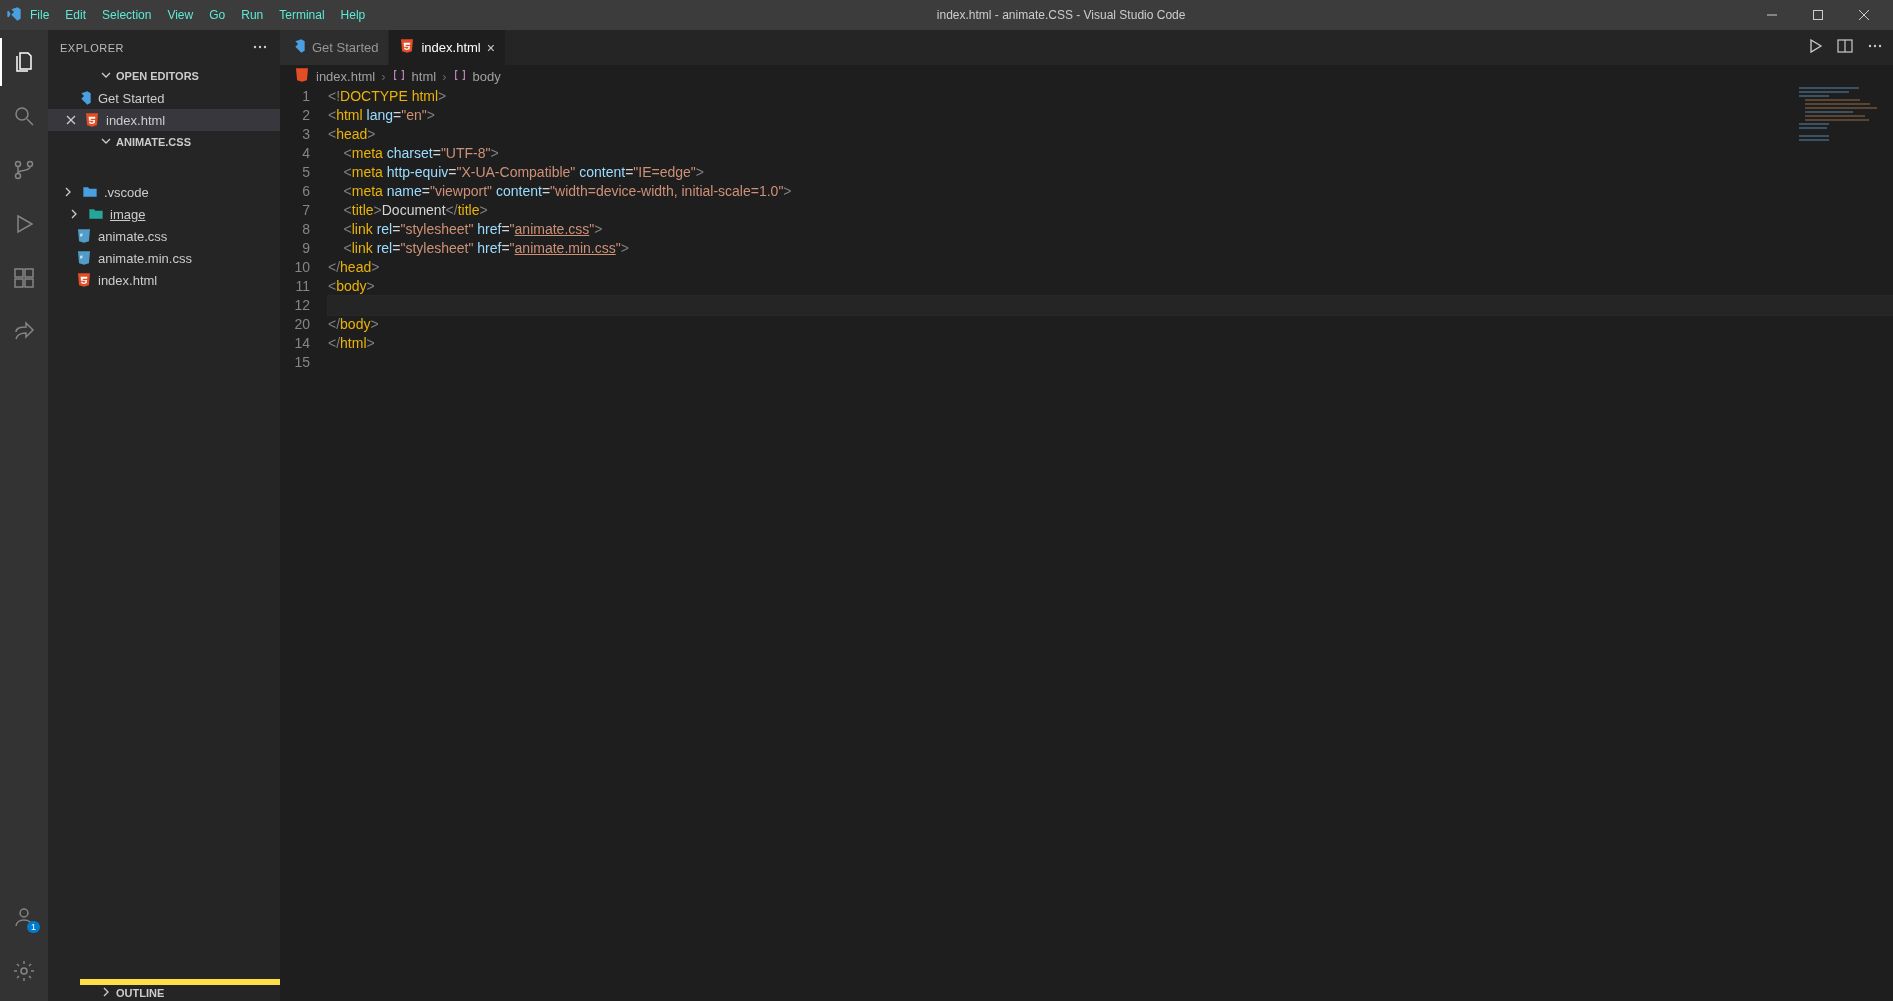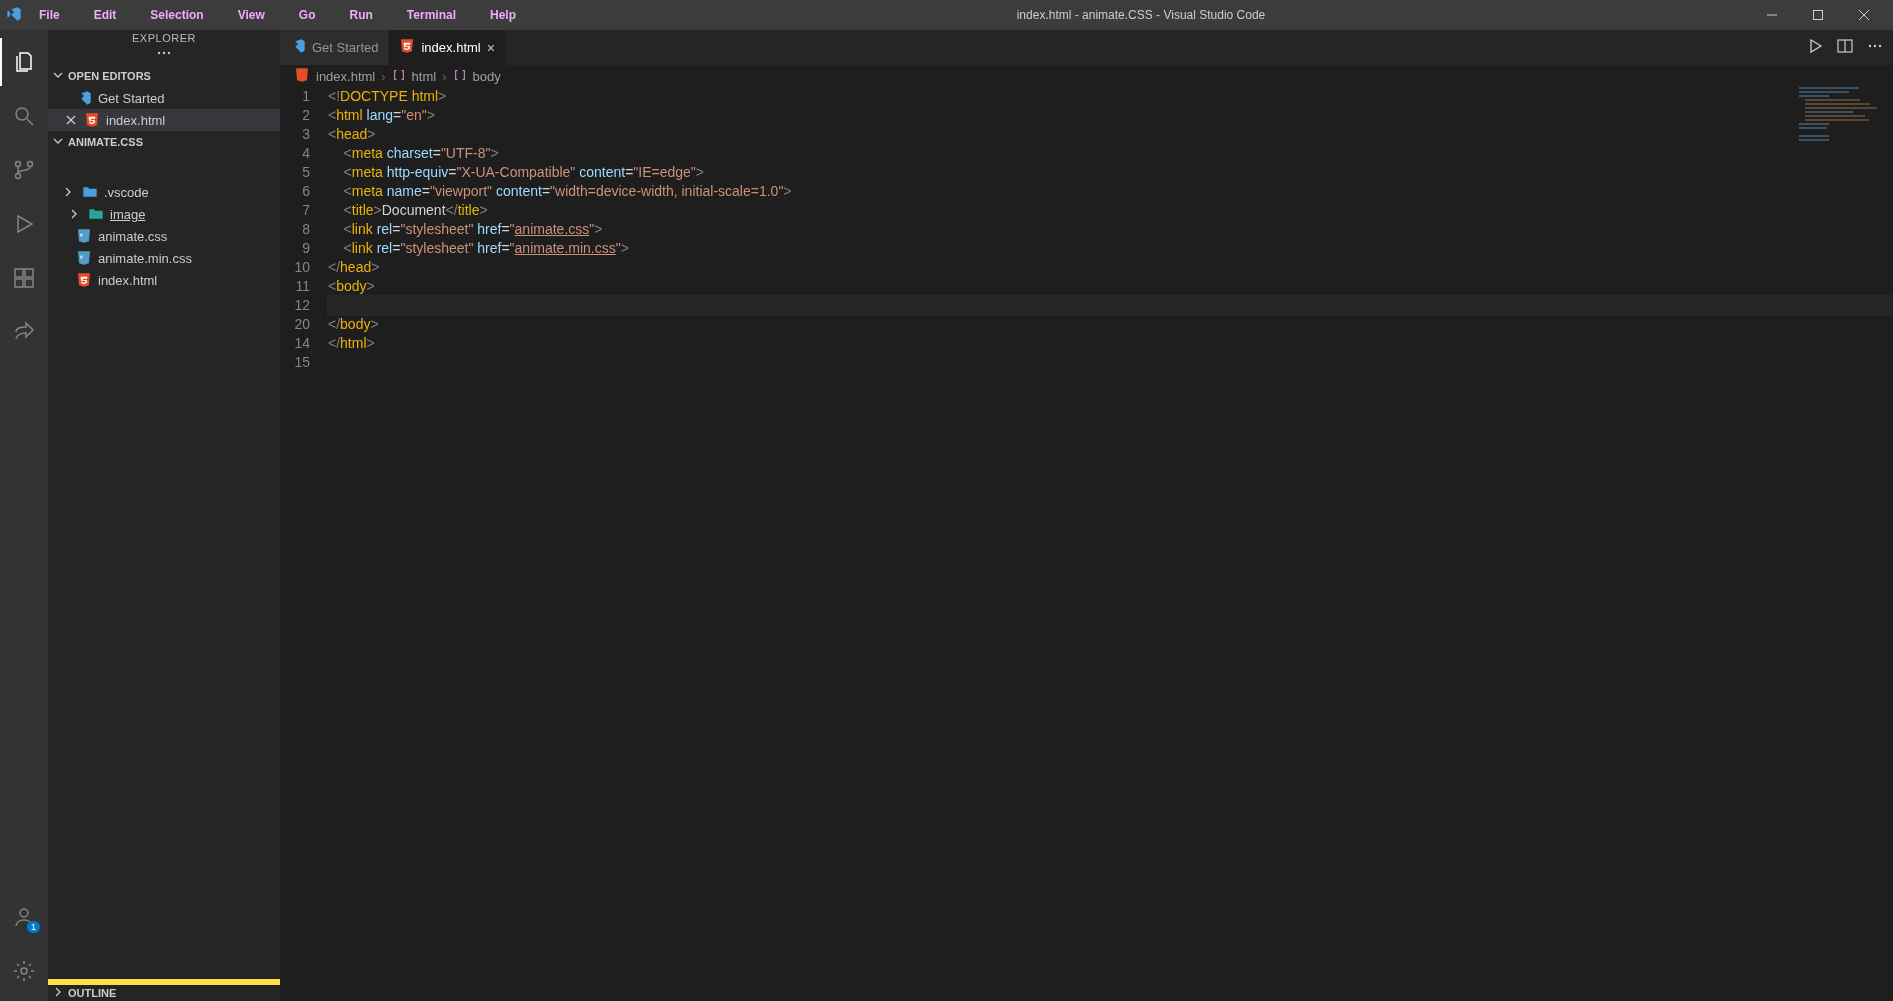--- a/index.html
+++ b/index.html
@@ -1,38 +1,38 @@
 <!DOCTYPE html>
 <html><head>
 <meta charset="utf-8">
 <style>
 * { margin: 0; padding: 0; box-sizing: border-box; font-family: "Segoe UI", Arial, sans-serif; }
 body { background: #1e1e1e; color: #ccc; width: 1893px; height: 1001px; overflow: hidden; display: flex; flex-direction: column; }
 
 
 .title-bar { height: 30px; background: #3c3c3c; display: flex; align-items: center; padding: 0 6px; font-size: 12px; }
 .menu-items { display: flex; gap: 0; }
-.menu-items span { padding: 4px 17px; cursor: default; color: #f0abfc; font-weight: bold; }
+.menu-items span { padding: 4px 8px; cursor: default; color: #5eead4; }
 .title-center { flex: 1; text-align: center; color: #cccccc; }
 .window-controls { display: flex; gap: 0; }
 .window-controls .ctrl { width: 46px; height: 30px; display: flex; align-items: center; justify-content: center; color: #ccc; }
 
 
 .main { flex: 1; display: flex; overflow: hidden; }
 .activity-bar { width: 48px; background: #333333; display: flex; flex-direction: column; align-items: center; padding-top: 8px; gap: 6px; }
 .activity-bar .ab-item { width: 48px; height: 48px; display: flex; align-items: center; justify-content: center; color: #858585; position: relative; }
 .activity-bar .ab-item.active { color: #fff; }
 .activity-bar .ab-item.active::before { content: ""; position: absolute; left: 0; top: 0; bottom: 0; width: 2px; background: #fff; }
 .activity-bar .bottom { margin-top: auto; margin-bottom: 6px; display:flex; flex-direction:column; gap:6px;}
 .badge { position: absolute; right: 8px; bottom: 8px; background: #007acc; color: #fff; font-size: 9px; border-radius: 8px; padding: 0 4px; line-height: 12px; min-width:12px; text-align:center;}
 
 
 .sidebar { width: 232px; background: #252526; display: flex; flex-direction: column; font-size: 13px; }
-.sidebar-header { height: 35px; display: flex; align-items: center; padding: 2px 12px; justify-content: space-between; color: #bbb; font-size: 11px; letter-spacing: 0.5px; flex-direction: column; }
-.sidebar-section-header { height: 22px; display: flex; align-items: center; padding-left: 4px; color: #ccc; font-size: 11px; font-weight: 700; gap: 4px;}
+.sidebar-header { height: 35px; display: flex; align-items: center; padding: 17px 12px; justify-content: space-between; color: #bbb; font-size: 11px; letter-spacing: 0.5px; }
+.sidebar-section-header { height: 22px; display: flex; align-items: center; padding-left: 20px; color: #ccc; font-size: 11px; font-weight: 700; gap: 4px; margin-left: 32px;}
 .tree-item { height: 22px; display: flex; align-items: center; padding-left: 18px; gap: 6px; color: #ccc; }
 .tree-item.selected { background: #37373d; }
 .tree-item .chev { width: 16px; display:inline-flex; justify-content:center;}
 .tree-item .icon { width: 16px; height:16px; display:inline-flex; align-items:center; justify-content:center;}
 .indent1 { padding-left: 28px; }
 .sidebar .outline-hdr { margin-top:auto; height:22px; border-top:6px solid #fde047; }
 
 
 .editor-area { flex: 1; display: flex; flex-direction: column; background: #1e1e1e; position:relative;}
 .tab-bar { height: 35px; background: #252526; display: flex; align-items: stretch; }

